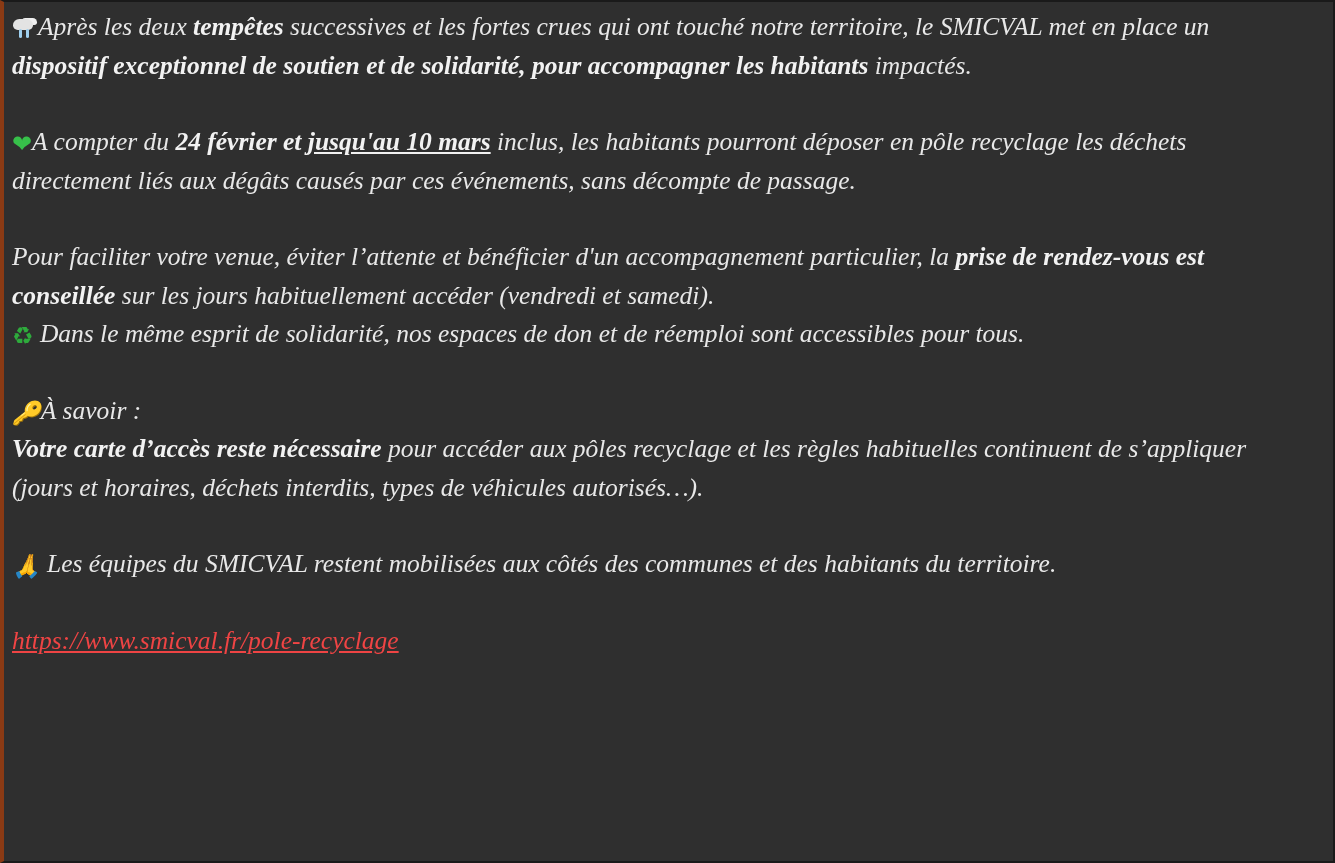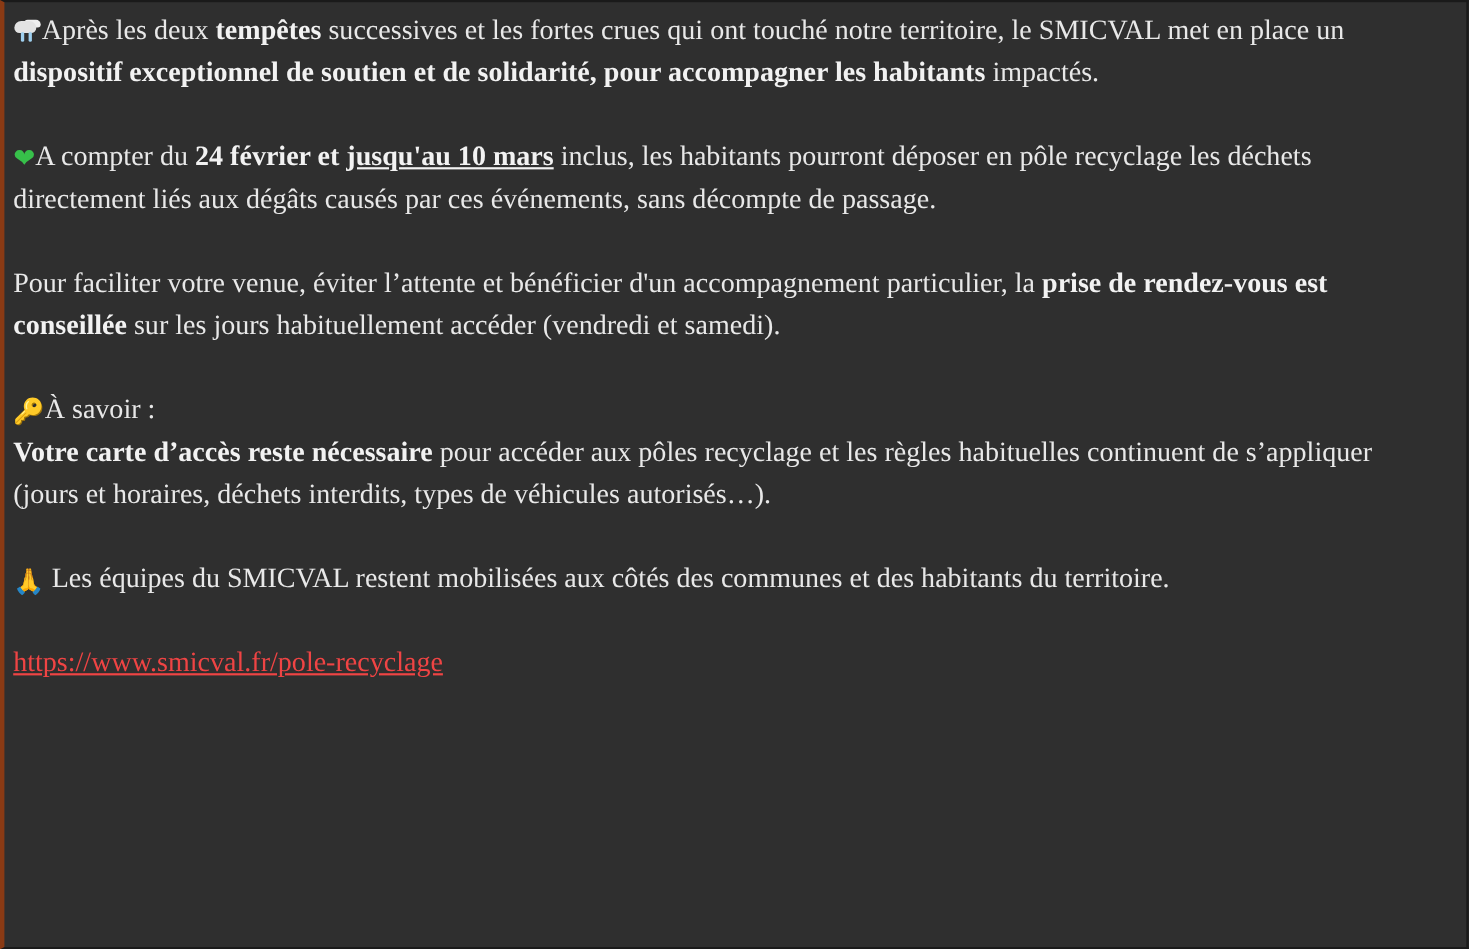--- a/index.html
+++ b/index.html
@@ -25,20 +25,21 @@
     border-right: 2px solid #1a1a1a;
   }
   .content {
     position: absolute;
     left: 8px;
     top: 6px;
     right: 26px;
     color: #e8e8e8;
     font-size: 25.5px;
     line-height: 38.5px;
+    font-style: italic;
   }
   .para {
     margin: 0 0 0 0;
     text-align: left;
   }
   .spacer {
     height: 38px;
   }
   b, .b {
     font-weight: bold;
@@ -154,20 +155,23 @@
       <span class="emoji emoji-heart">❤</span><span>A compter du </span><b>24 février et </b><b class="u">jusqu'au 10 mars</b><span> inclus, les habitants pourront déposer en pôle recyclage les déchets directement liés aux dégâts causés par ces événements, sans décompte de passage.</span>
     </p>
 
     <div class="spacer"></div>
 
 
     <p class="para">
       <span>Pour faciliter votre venue, éviter l’attente et bénéficier d'un accompagnement particulier, la </span><b>prise de rendez-vous est conseillée</b><span> sur les jours habituellement accéder (vendredi et samedi).</span>
     </p>
 
+    <p class="para">
+      <span class="emoji emoji-recycle">♻</span><span> Dans le même esprit de solidarité, nos espaces de don et de réemploi sont accessibles pour tous.</span>
+    </p>
 
     <div class="spacer"></div>
 
     <p class="para">
       <span class="emoji emoji-key">🔑</span><span>À savoir :</span>
     </p>
 
     <p class="para">
       <b>Votre carte d’accès reste nécessaire</b><span> pour accéder aux pôles recyclage et les règles habituelles continuent de s’appliquer (jours et horaires, déchets interdits, types de véhicules autorisés…).</span>
     </p>

